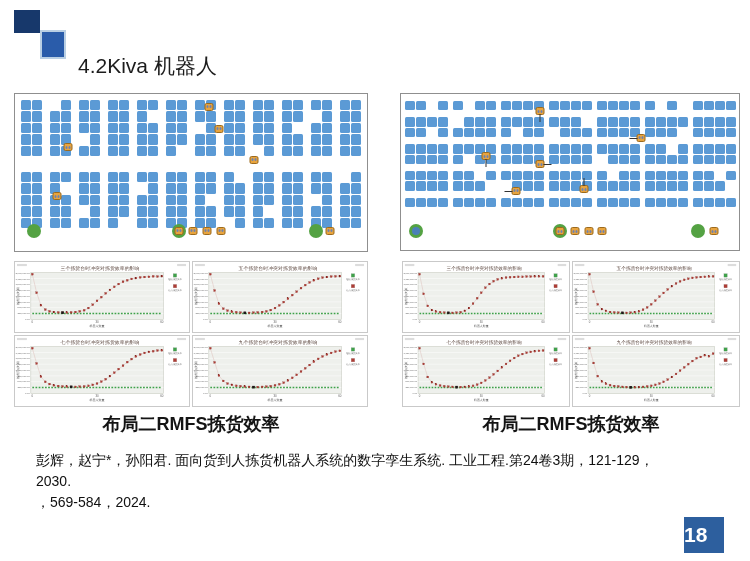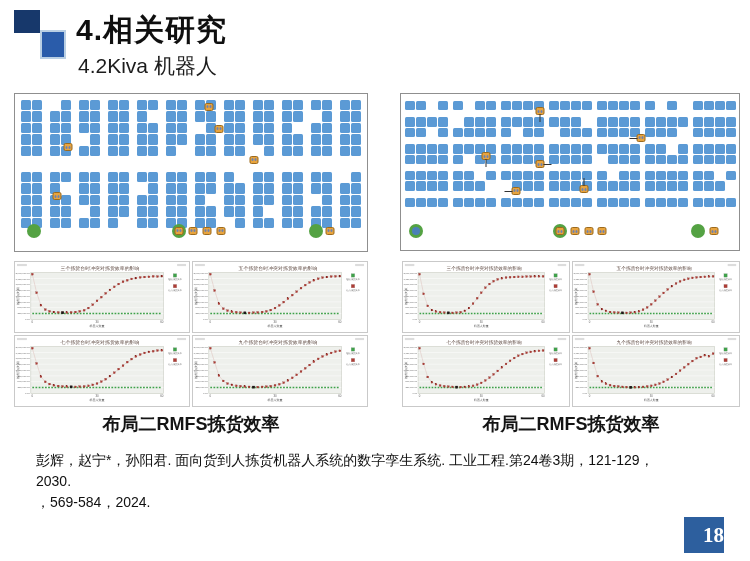--- a/index.html
+++ b/index.html
@@ -40,32 +40,31 @@
 
   
   .caption{position:absolute;top:412px;text-align:center;font-size:18px;font-weight:600;color:#141414;}
   #caption-left{left:14px;width:354px;}
   #caption-right{left:402px;width:338px;}
 
   
   #references{position:absolute;left:36px;top:450px;width:668px;font-size:14px;line-height:1.5;color:#101010;}
 
   
-  #page-box{position:absolute;left:684px;top:517px;width:40px;height:36px;background:#2d5f9e;display:flex;align-items:center;justify-content:flex-end;font-family:Liberation Serif, serif;}
+  #page-box{position:absolute;left:684px;top:517px;width:40px;height:36px;background:#2d5f9e;display:flex;align-items:center;justify-content:flex-start;}
   #page-number{color:#ffffff;font-weight:bold;font-size:21px;}
 </style>
 </head>
 <body>
 
 <div id="slide">
 
   <div id="logo-dark"></div>
   <div id="logo-light"></div>
 
-  <h1 id="page-title" style="margin:0;">4.相关研究</h1>
   <h2 id="page-subtitle" style="margin:0;font-weight:normal;">4.2Kiva 机器人</h2>
 
   <div id="layout-left" class="layout">
       <div class="band">
         <div class="srow">
           <span class="cell"></span>
           <span class="cell"></span>
           <span class="aisle"></span>
           <span class="cell empty"></span>
           <span class="cell"></span>

